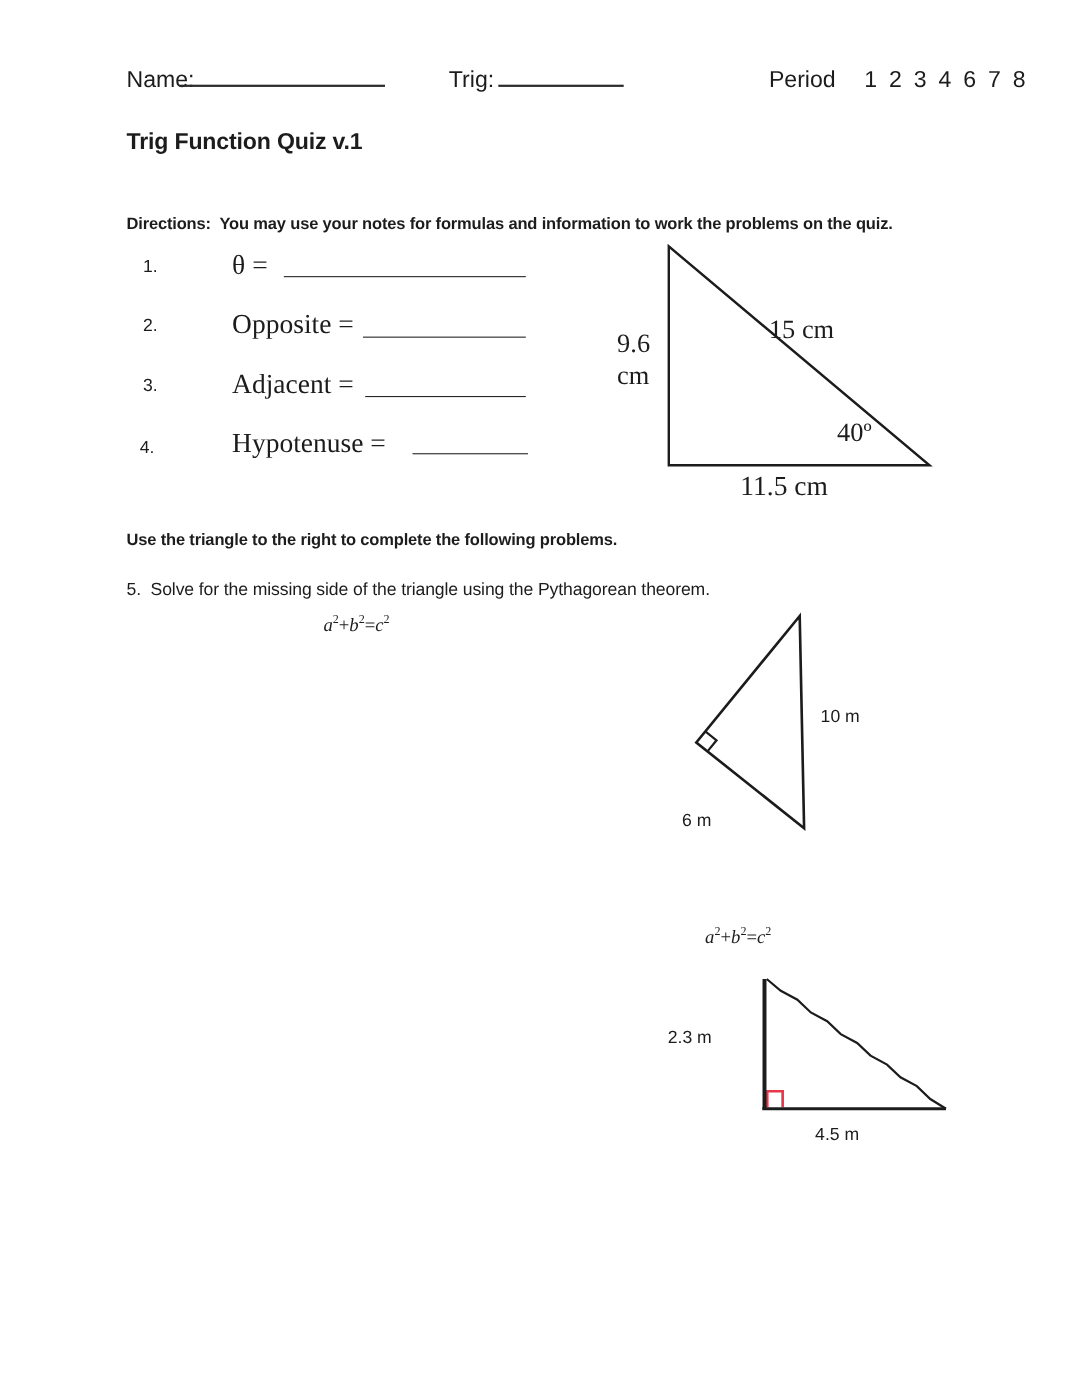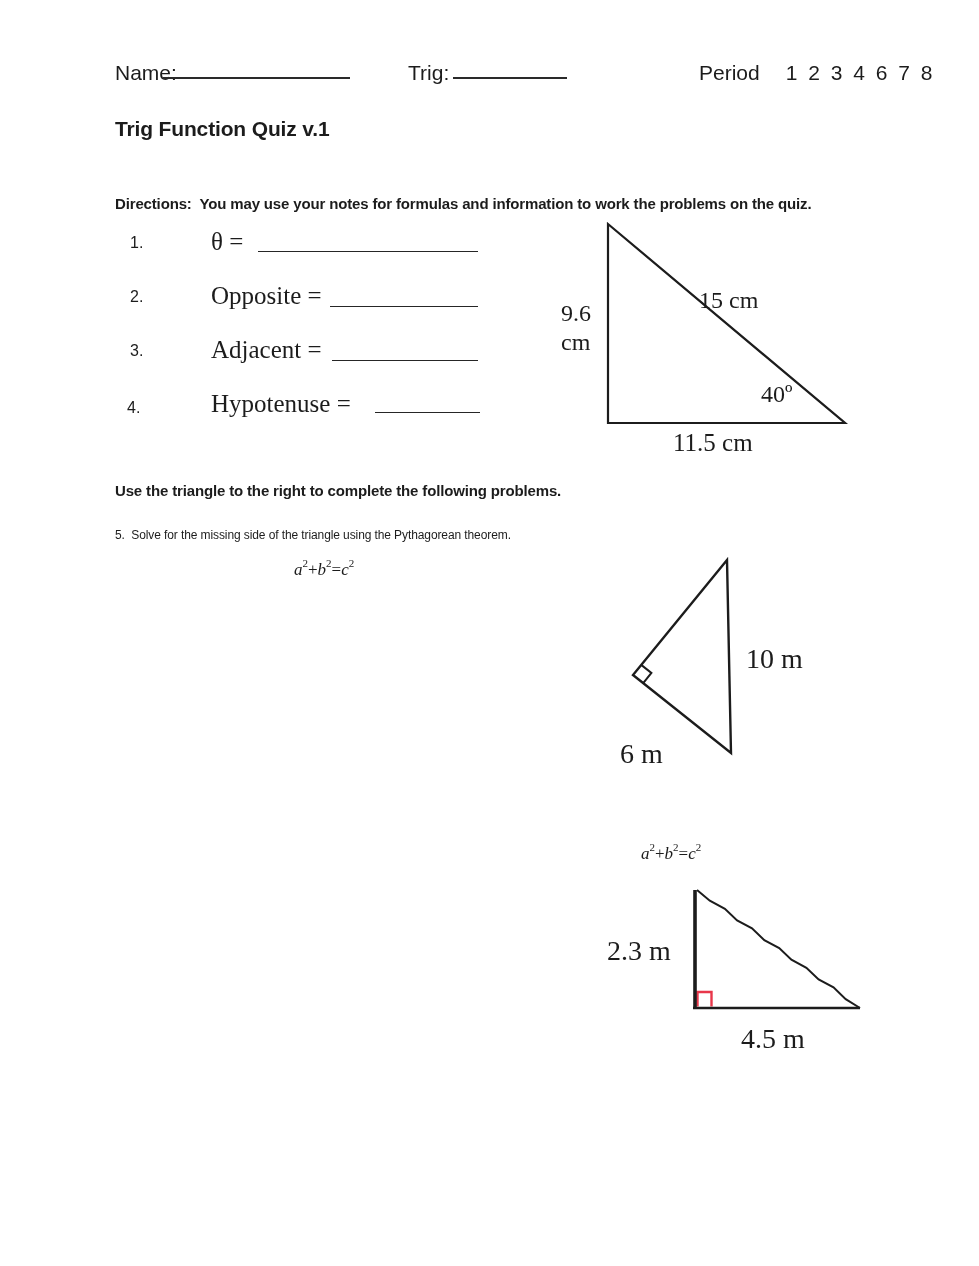--- a/index.html
+++ b/index.html
@@ -8,25 +8,25 @@
   .page {
     position:relative; width:979px; height:1266px; background:#ffffff;
     font-family:"Liberation Sans", sans-serif; color:var(--ink);
     overflow:hidden;
   }
   .abs { position:absolute; white-space:nowrap; }
   .serif { font-family:"Liberation Serif", serif; }
   .b { font-weight:bold; letter-spacing:-0.15px; }
   .h15 { font-size:15px; }
   .h155 { font-size:21px; }
-  .q-text { font-size:12px; letter-spacing:-0.1px; }
+  .q-text { font-size:16px; letter-spacing:-0.1px; }
   .item-num { font-size:16px; }
   .item-label { font-size:25px; }
   .tri-label-serif { font-size:24px; font-family:"Liberation Serif", serif; }
-  .tri-label-sans { font-size:28px; font-family:Liberation Serif, serif; }
+  .tri-label-sans { font-size:16px; font-family:Liberation Sans, sans-serif; }
   .blank-line { border-bottom:2px solid #2a2a2a; }
   .thin-blank { border-bottom:1.8px solid #262626; }
   .period-nums { word-spacing:5px; margin-left:26px; }
   .formula { font-family:"Liberation Serif", serif; font-size:17px; font-style:normal; }
   .formula i { font-style:italic; }
   .formula sup { font-size:11px; position:relative; top:-1px; }
   svg { display:block; color:var(--ink); }
   .stroke-ink { stroke:var(--ink); fill:none; }
   .stroke-red { stroke:var(--red); fill:none; }
 </style>

